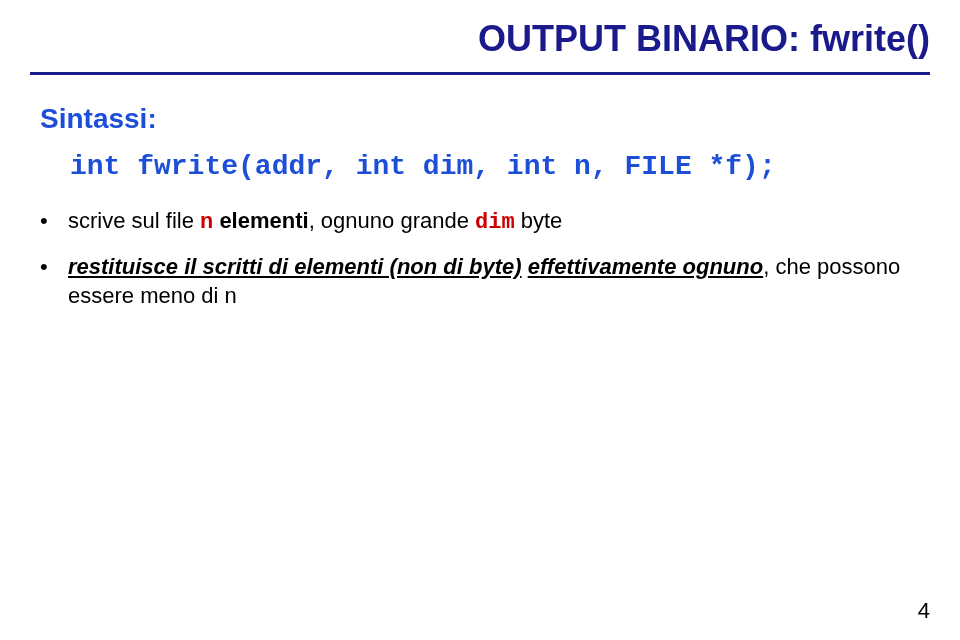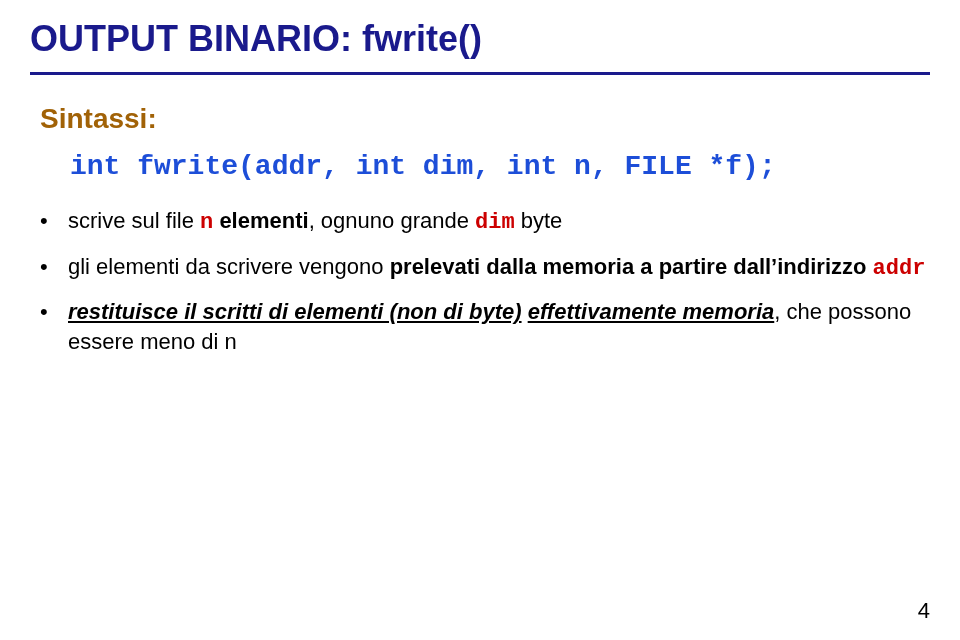--- a/index.html
+++ b/index.html
@@ -18,37 +18,37 @@
     }
 
     .slide-container {
       width: 960px;
       height: 640px;
       padding: 0 30px 30px 30px;
       position: relative;
     }
 
     .title-area {
-      text-align: left;
+      text-align: right;
       padding: 18px 0 12px 0;
       border-bottom: 3px solid #1a1a8c;
       margin-bottom: 28px;
     }
 
     .slide-title {
       font-size: 36px;
       font-weight: bold;
       color: #1a1a8c;
       font-family: Arial, Helvetica, sans-serif;
     }
 
     .section-label {
       font-size: 28px;
       font-weight: bold;
-      color: #a16207;
+      color: #1d4ed8;
       margin-bottom: 16px;
       margin-left: 10px;
     }
 
     .code-line {
       font-family: 'Courier New', Courier, monospace;
       font-size: 28px;
       font-weight: bold;
       color: #1d4ed8;
       margin-left: 40px;
@@ -115,25 +115,22 @@
 
   <div class="code-line">int fwrite(addr, int dim, int n, FILE *f);</div>
 
   <ul class="bullet-list">
 
     <li>
       <span>scrive sul file </span><span class="code-inline">n</span><span> </span><span class="bold-text">elementi</span><span>, ognuno grande </span><span class="code-inline">dim</span><span> byte</span>
       <br>
     </li>
 
-    <li>
-      <span>gli elementi da scrivere vengono </span><span class="bold-text">prelevati dalla memoria a partire dall’indirizzo </span><span class="code-inline">addr</span>
-    </li>
 
     <li>
-      <span class="italic-bold">restituisce il scritti di elementi (non di byte)</span><span> </span><span class="italic-bold">effettivamente memoria</span><span>, che possono essere meno di n</span>
+      <span class="italic-bold">restituisce il scritti di elementi (non di byte)</span><span> </span><span class="italic-bold">effettivamente ognuno</span><span>, che possono essere meno di n</span>
     </li>
 
   </ul>
 
   <div class="page-number">4</div>
 
 </div>
 
 </body></html>

